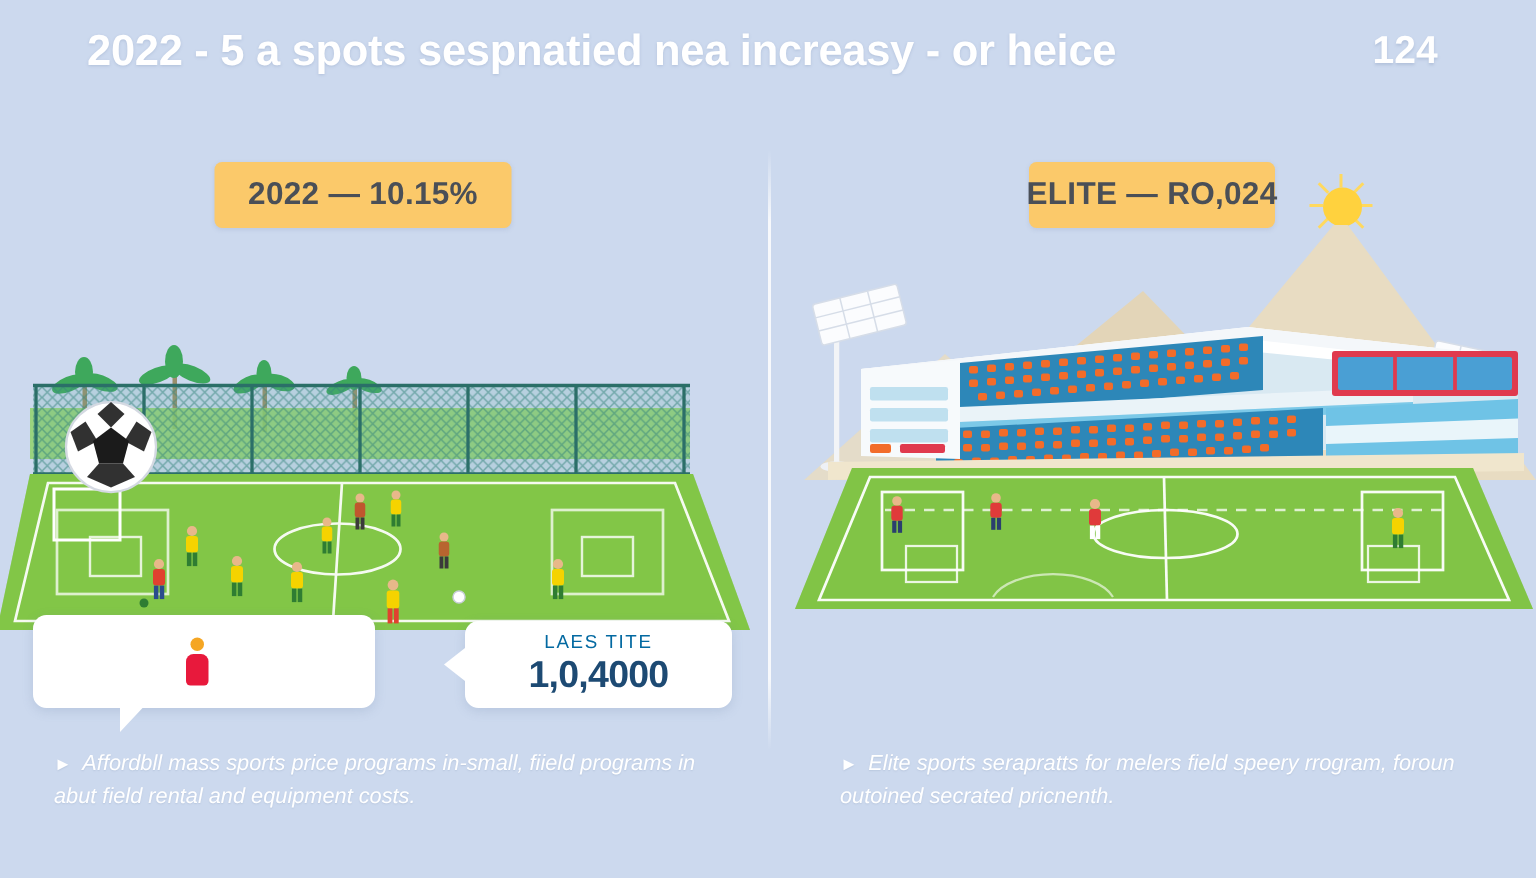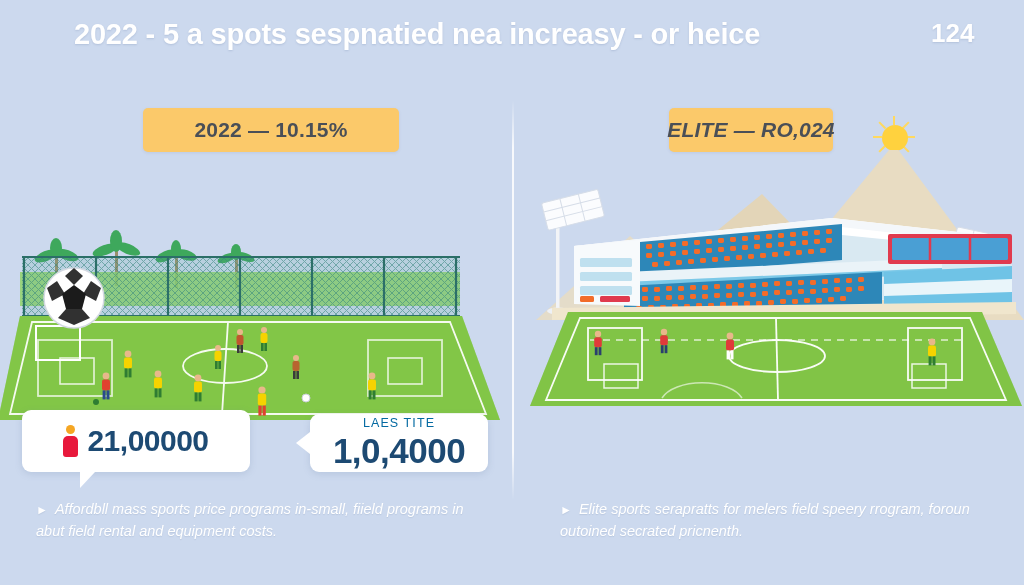--- a/index.html
+++ b/index.html
@@ -6,21 +6,21 @@
   html, body { width:1024px; height:585px; overflow:hidden; }
   body {
     background:#ccd9ee;
     font-family:"Liberation Sans", sans-serif;
     position:relative;
   }
   .stage { position:absolute; inset:0; }
 
   
   .header {
-    position:absolute; left:16px; top:18px; width:869px; height:48px;
+    position:absolute; left:0; top:18px; width:869px; height:48px;
   }
   .header-title {
     position:absolute; left:58px; top:0;
     font-size:29px; font-weight:bold; color:#ffffff;
     letter-spacing:-.2px; white-space:nowrap;
     text-shadow:0 1px 2px rgba(120,140,175,.30);
   }
   .header-count {
     position:absolute; left:915px; top:0;
     font-size:26px; font-weight:bold; color:#ffffff;
@@ -41,22 +41,22 @@
 
   
   .badge {
     position:absolute; top:108px; height:44px;
     background:#fbc96a; border-radius:5px;
     display:flex; align-items:center; justify-content:center;
     font-size:21px; font-weight:bold; color:#4a4f57;
     letter-spacing:.2px; white-space:nowrap;
     box-shadow:0 1px 3px rgba(120,140,175,.18);
   }
-  .badge-left  { left:143px; width:256px; }
-  .badge-right { left:157px; width:164px;font-style:italic; }
+  .badge-left  { left:143px; width:198px; }
+  .badge-right { left:174px; width:164px; }
 
   
   .sun { position:absolute; left:362px; top:117px; width:40px; height:40px; }
   .sun-core {
     position:absolute; left:8px; top:8px; width:26px; height:26px;
     border-radius:50%; background:#ffd23e;
   }
   .sun-ray {
     position:absolute; left:19px; top:-1px; width:2px; height:9px;
     background:#ffd95e; transform-origin:1px 21px;
@@ -103,21 +103,21 @@
 
   .card-label {
     font-size:12.5px; color:#0369a1; letter-spacing:1.1px;
     margin-bottom:1px; white-space:nowrap;
   }
   .card-value {
     font-size:30px; font-weight:bold; color:#1d4a73;
     letter-spacing:-.5px; white-space:nowrap;
     display:flex; align-items:center;
   }
-  .card-value-sm { font-size:35px; }
+  .card-value-sm { font-size:25px; }
 
   .person-icon {
     position:relative; width:15px; height:32px;
     margin-right:9px; flex:none;
   }
   .person-head {
     position:absolute; left:3px; top:0; width:9px; height:9px;
     border-radius:50%; background:#f5a623;
   }
   .person-body {
@@ -300,21 +300,20 @@
         </g>
       </svg>
     </div>
 
     <div class="card card-big card-l1">
       <div class="card-value">
         <span class="person-icon">
           <span class="person-head"></span>
           <span class="person-body"></span>
         </span>
-        <span>21,00000</span>
       </div>
       <span class="card-tail"></span>
     </div>
 
     <div class="card card-small card-l2">
       <span class="card-notch"></span>
       <div class="card-label">LAES TITE</div>
       <div class="card-value card-value-sm">1,0,4000</div>
     </div>
 

